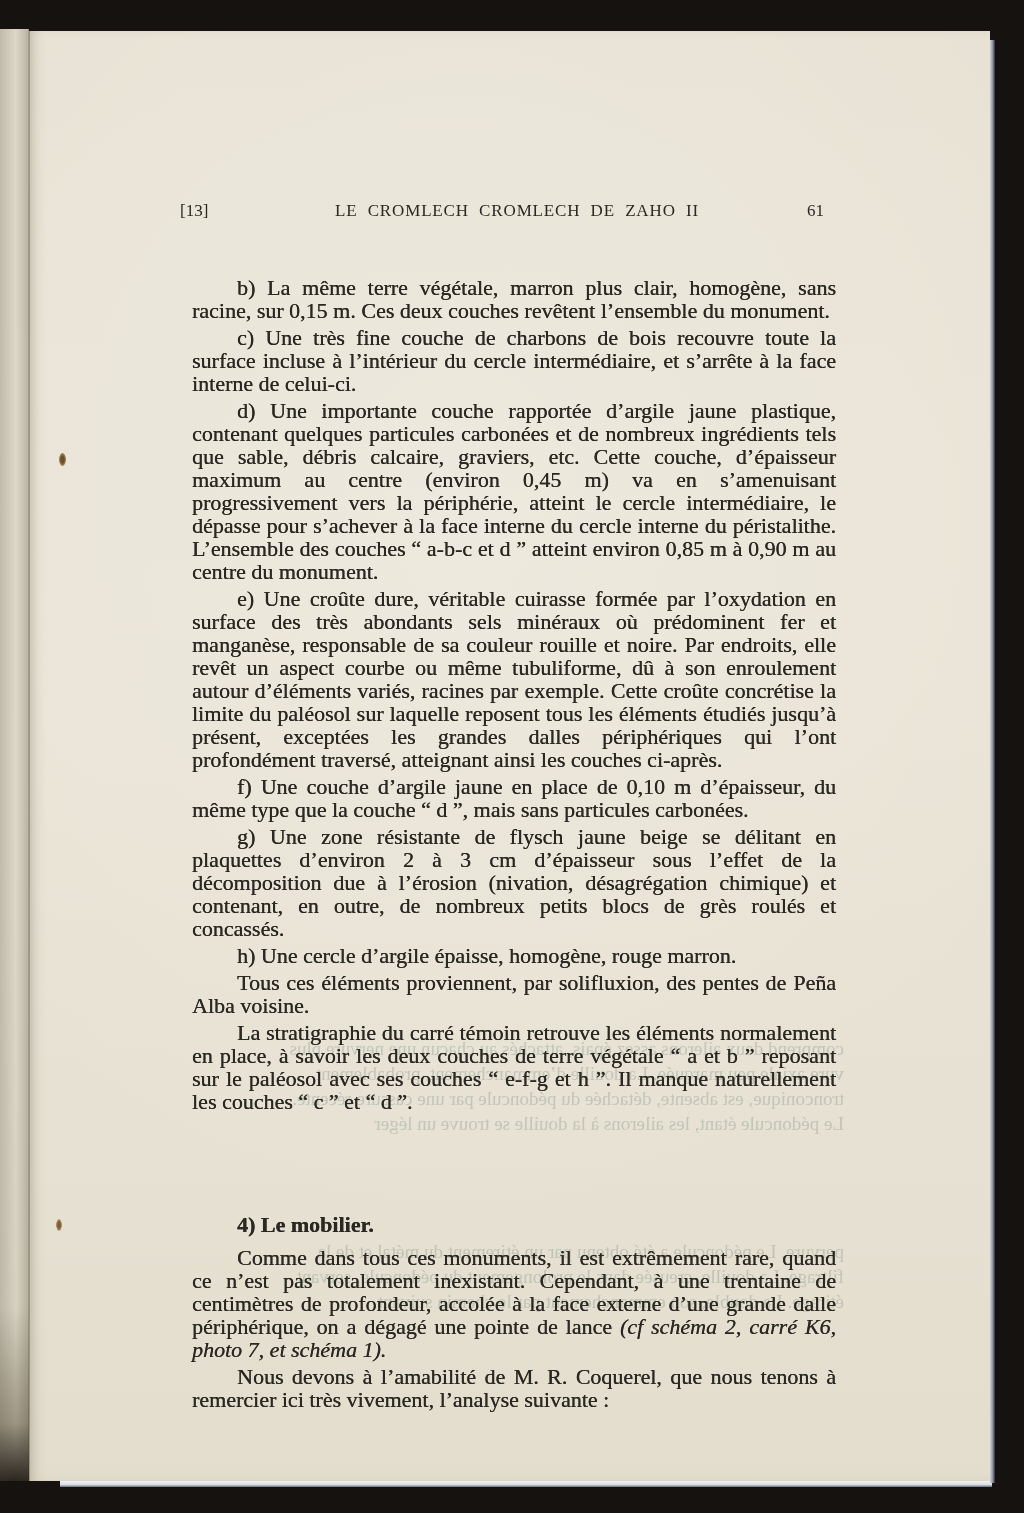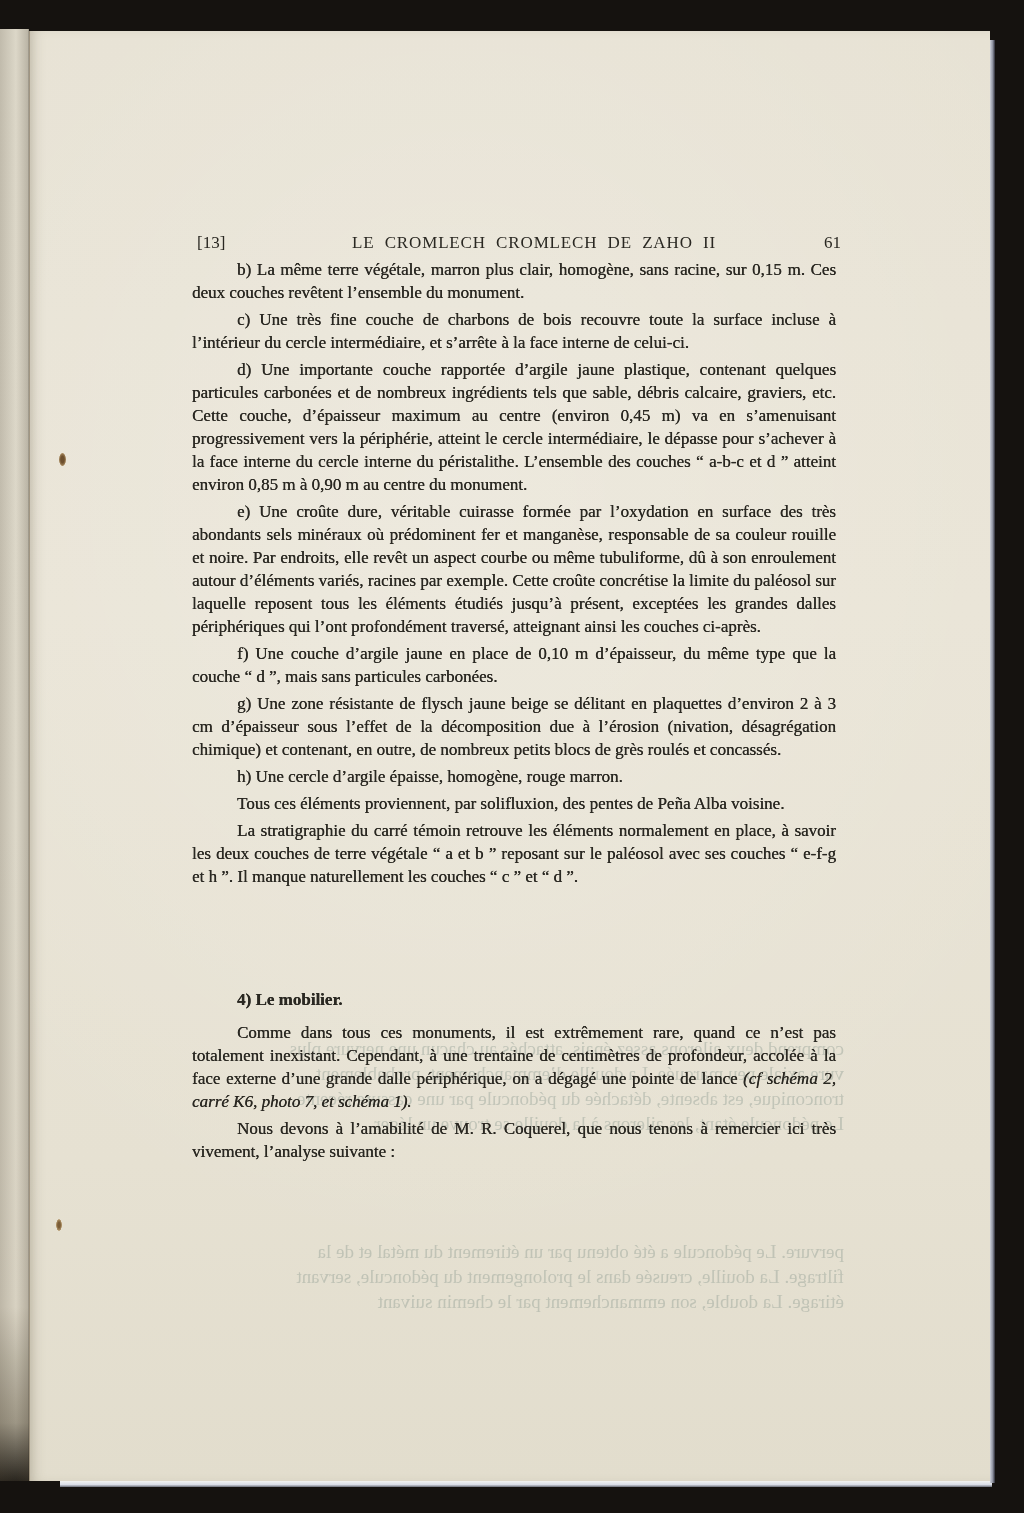--- a/index.html
+++ b/index.html
@@ -42,32 +42,32 @@
   .edge-right{
     position:absolute;left:990px;top:40px;width:5px;height:1443px;
     background:linear-gradient(90deg,#cfd2da 0%,#8e92a0 55%,#2a2a33 100%);
   }
   .speck{position:absolute;border-radius:50%;}
   .speck.s1{left:30px;top:422px;width:7px;height:13px;background:radial-gradient(#6d4f2d 0 35%,#a88a5f 70%,transparent 75%);}
   .speck.s2{left:27px;top:1188px;width:6px;height:12px;background:radial-gradient(#7a5c36 0 30%,#b09367 65%,transparent 72%);}
 
   
   .runhead{
-    position:absolute;left:168px;top:170px;width:644px;
+    position:absolute;left:151px;top:170px;width:644px;
     display:flex;align-items:baseline;
     color:#2a2822;font-size:17px;
   }
   .runhead .left{width:90px;}
   .runhead .title{flex:1;text-align:center;letter-spacing:.05em;word-spacing:.30em;}
-  .runhead .right{width:60px;text-align:right;margin-top:32px;}
+  .runhead .right{width:60px;text-align:right;}
 
   
   .textblock{
-    position:absolute;left:163px;top:227px;width:644px;
-    color:#2a2822;font-size:17px;line-height:23px;
+    position:absolute;left:163px;top:245px;width:644px;
+    color:#2a2822;font-size:22px;line-height:23px;
     text-align:justify;
     text-shadow:0.25px 0 0 currentColor;
   }
   .textblock p{margin:0 0 4px 0;text-indent:45px;}
   .textblock p.heading{font-weight:bold;margin-top:100px;margin-bottom:10px;text-align:left;}
   .textblock span.italic{font-style:italic;}
 
   
   .ghosts{position:absolute;left:163px;top:0;width:652px;height:100%;pointer-events:none;}
   .ghost-line{

